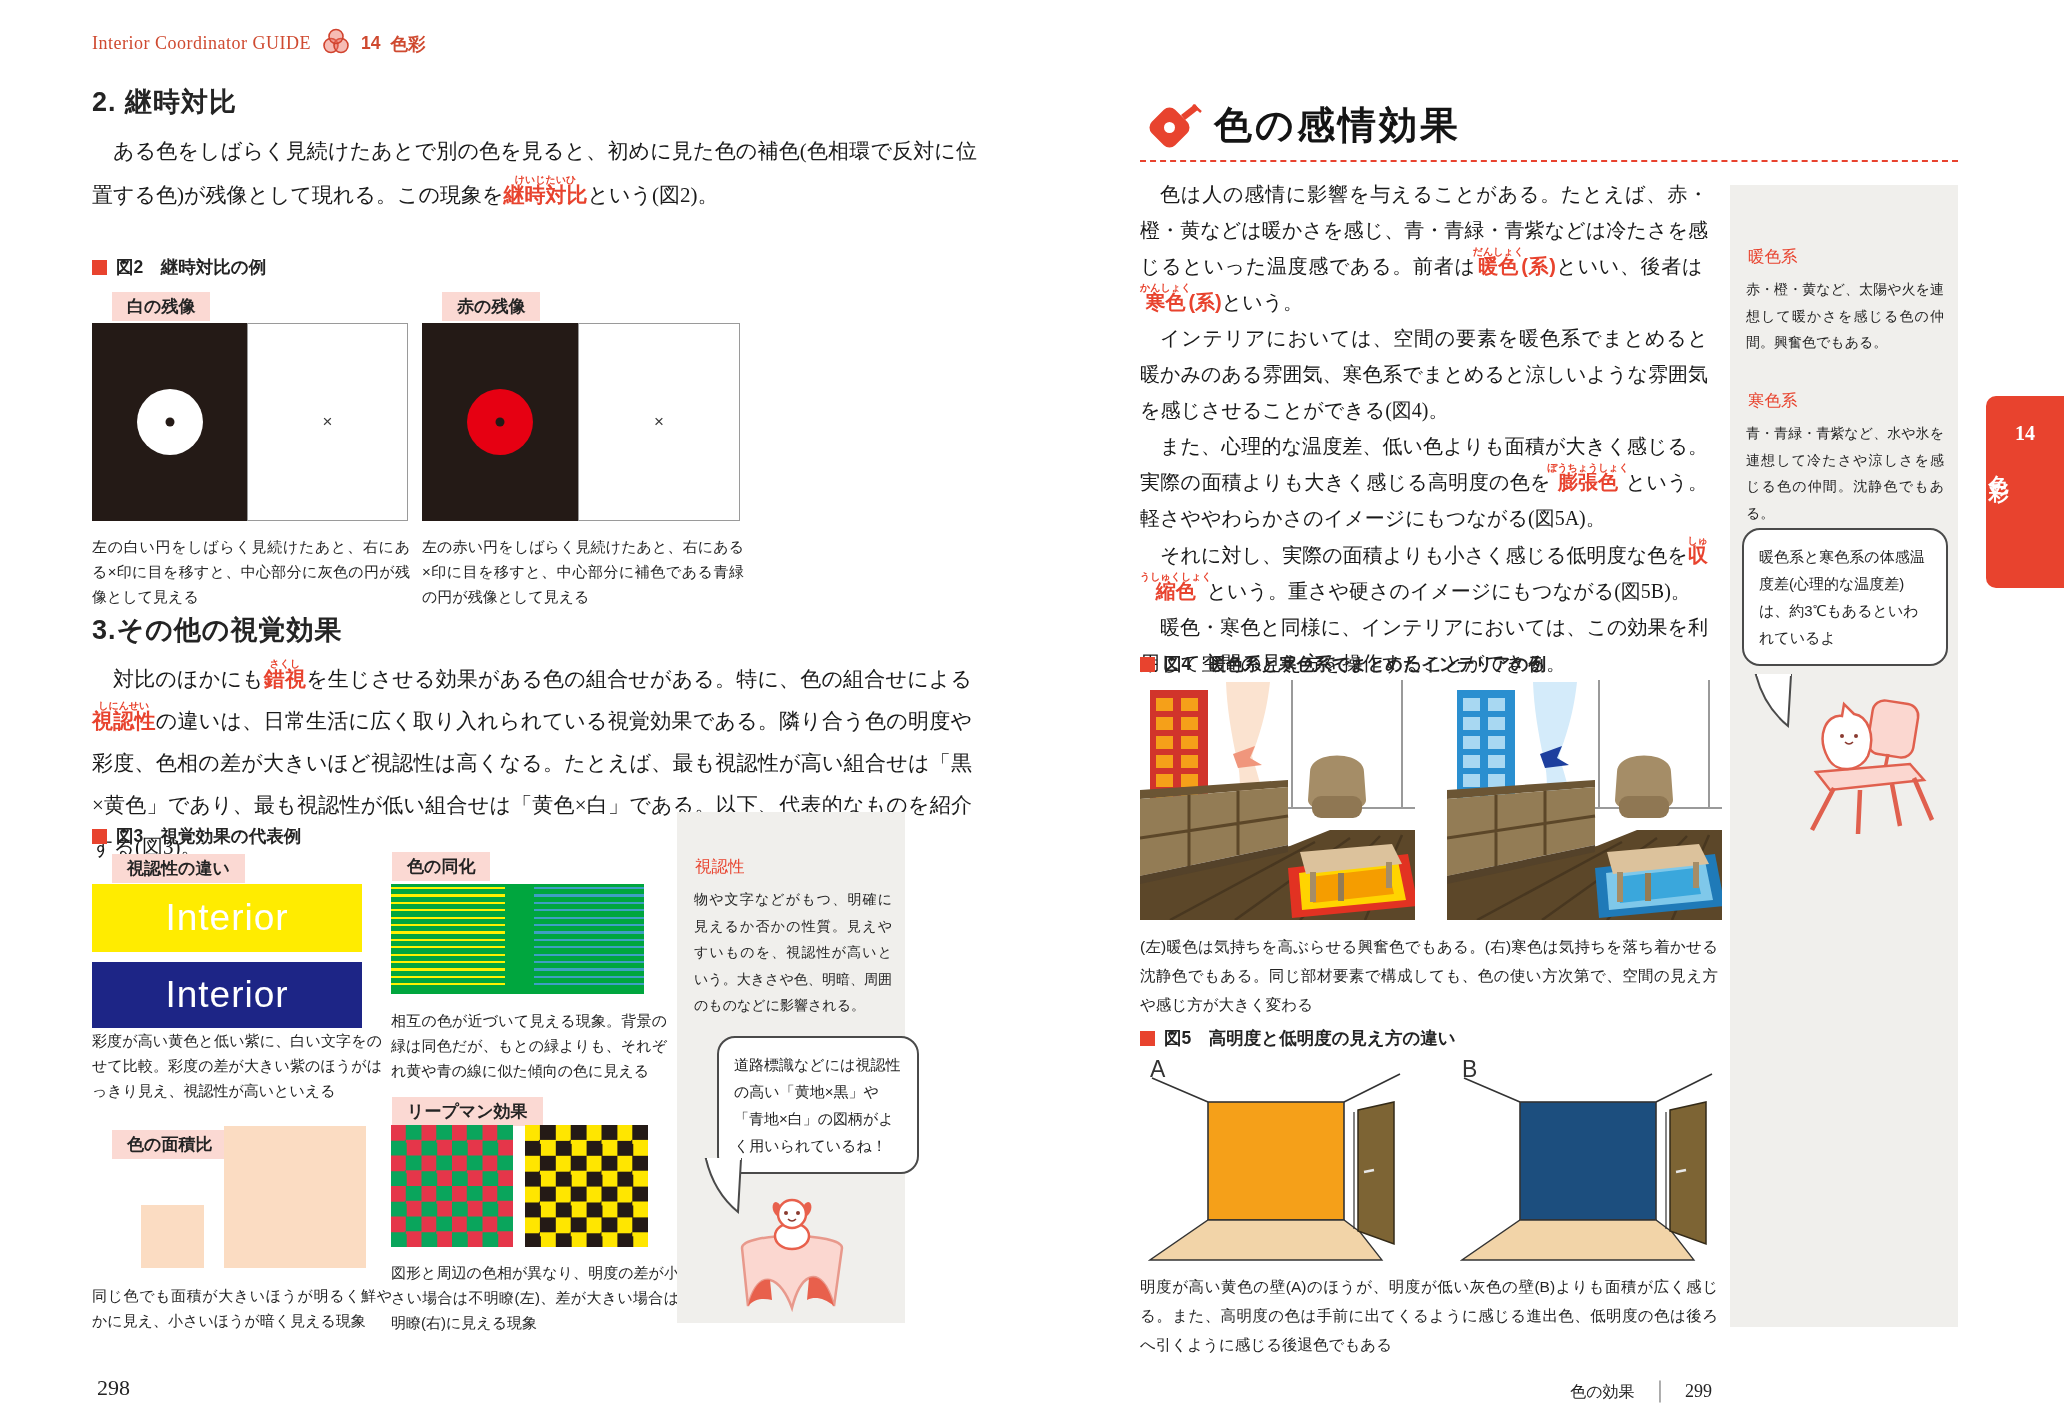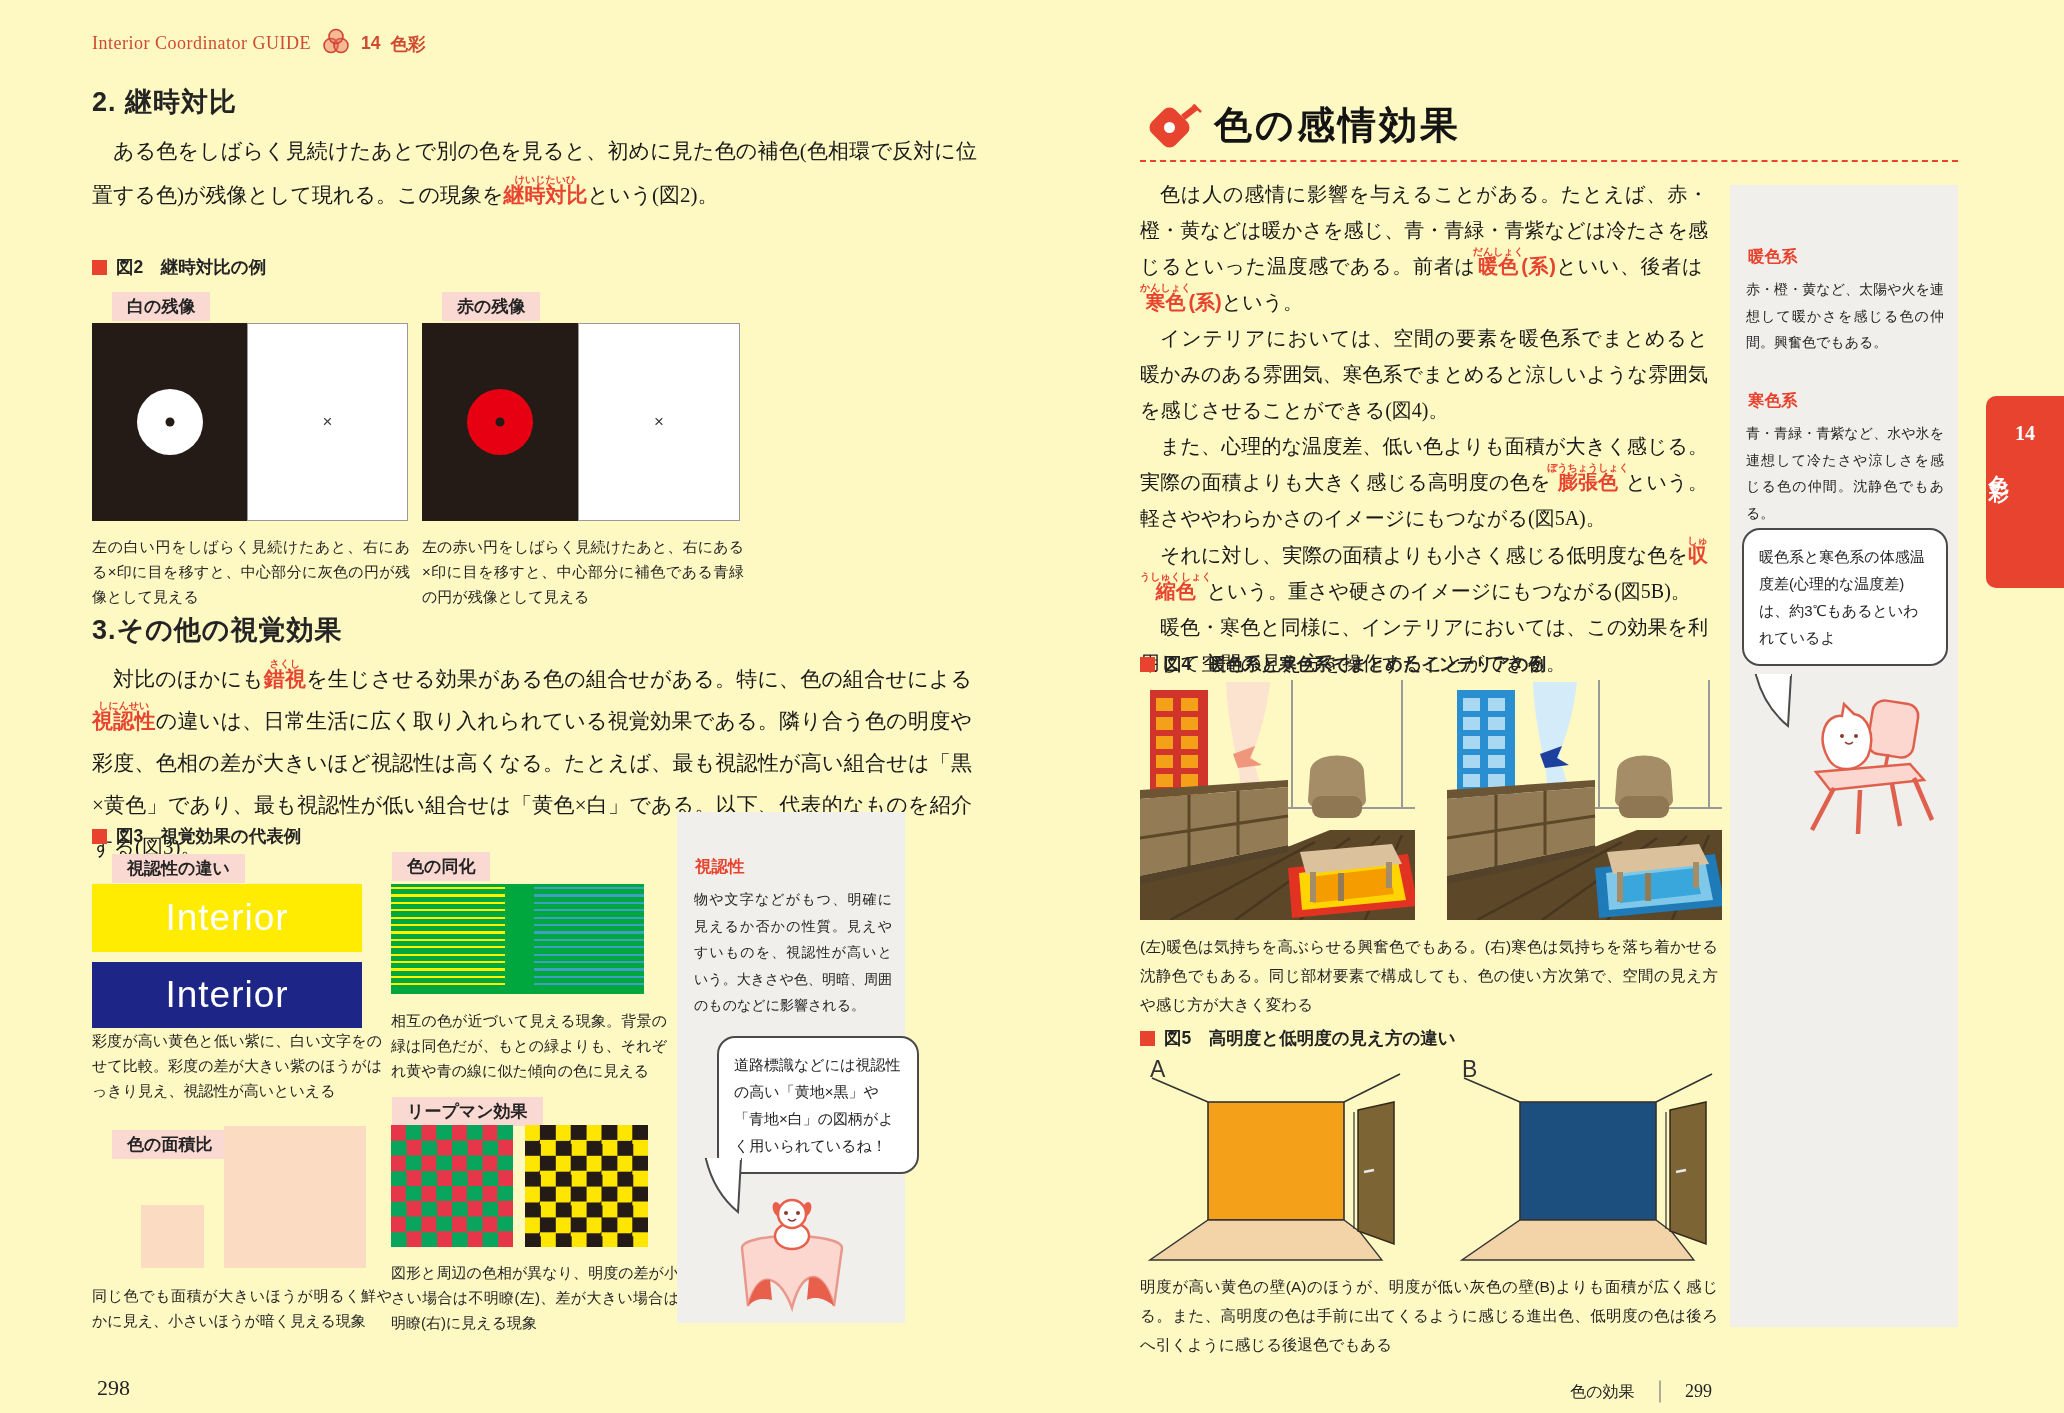--- a/index.html
+++ b/index.html
@@ -1,16 +1,16 @@
 <!DOCTYPE html>
 <html><head>
 <meta charset="utf-8">
 <style>
   html,body{margin:0;padding:0;background:#e8e8e8;}
-  #spread{position:relative;width:2064px;height:1413px;background:#fef9c3;overflow:hidden;
+  #spread{position:relative;width:2064px;height:1413px;background:#ffffff;overflow:hidden;
           font-family:"Liberation Sans",sans-serif;color:#1c1c1c;}
   .abs{position:absolute;}
   .sans{font-family:"Liberation Sans",sans-serif;}
   .serif{font-family:"Liberation Serif",serif;}
   .jbody{font-family:"Liberation Serif",serif;text-align:justify;text-justify:inter-character;color:#191919;}
   .jbody p{margin:0;text-indent:1em;}
   h2.sec{margin:0;font-size:27px;font-weight:bold;color:#242424;letter-spacing:1px;}
   .figh{display:flex;align-items:center;gap:9px;font-weight:bold;font-size:17.5px;color:#242424;}
   .sq{width:15px;height:15px;background:#e8432e;flex:0 0 auto;}
   .taglabel{display:inline-block;background:#fbd9d3;padding:3px 15px;font-weight:bold;font-size:17px;color:#242424;}
@@ -26,21 +26,21 @@
   .interior-box{display:flex;align-items:center;justify-content:center;color:#fff;font-size:37px;letter-spacing:1px;}
   .greenbox{background:#00a63e;}
   .stripeL{position:absolute;left:0;top:3px;bottom:3px;width:114px;
            background:repeating-linear-gradient(to bottom,#fff100 0 2.2px,transparent 2.2px 7.4px);}
   .stripeR{position:absolute;right:0;top:3px;bottom:3px;width:110px;
            background:repeating-linear-gradient(to bottom,#3f9fc4 0 2.2px,transparent 2.2px 7.4px);}
   .peach{background:#fbdcc2;}
   .checker-rg{background:conic-gradient(#0aa55c 0 25%,#e5364a 0 50%,#0aa55c 0 75%,#e5364a 0) 0 0/30.5px 30.5px;}
   .checker-yb{background:conic-gradient(#241a16 0 25%,#ffe600 0 50%,#241a16 0 75%,#ffe600 0) 0 0/30.8px 30.8px;}
   .graypanel{background:#f0efec;}
-  .sideterm{font-size:16.5px;font-weight:bold;color:#e8432e;}
+  .sideterm{font-size:16.5px;font-weight:normal;color:#e8432e;}
   .sidetext{font-size:14px;line-height:26.5px;color:#242424;text-align:justify;}
   .bubble{background:#fff;border:2px solid #4a4a4a;border-radius:18px;padding:13px 15px;
           font-size:15px;line-height:27px;color:#242424;box-sizing:border-box;}
   .dash{border-top:2px dashed #e8432e;height:0;}
   .pgtitle{font-size:38px;font-weight:bold;font-family:"Liberation Serif",serif;color:#141414;letter-spacing:3px;}
   .tab{background:#e8432e;border-radius:10px 0 0 10px;color:#fff;text-align:center;}
   .tabnum{font-family:"Liberation Serif",serif;font-size:20px;font-weight:bold;margin-top:26px;}
   .tabvert{writing-mode:vertical-rl;font-size:20px;font-weight:bold;letter-spacing:8px;margin-top:14px;}
   .footer{font-size:22px;color:#242424;}
   .brand{color:#cf4a30;font-family:"Liberation Serif",serif;font-size:18px;letter-spacing:0.5px;}

